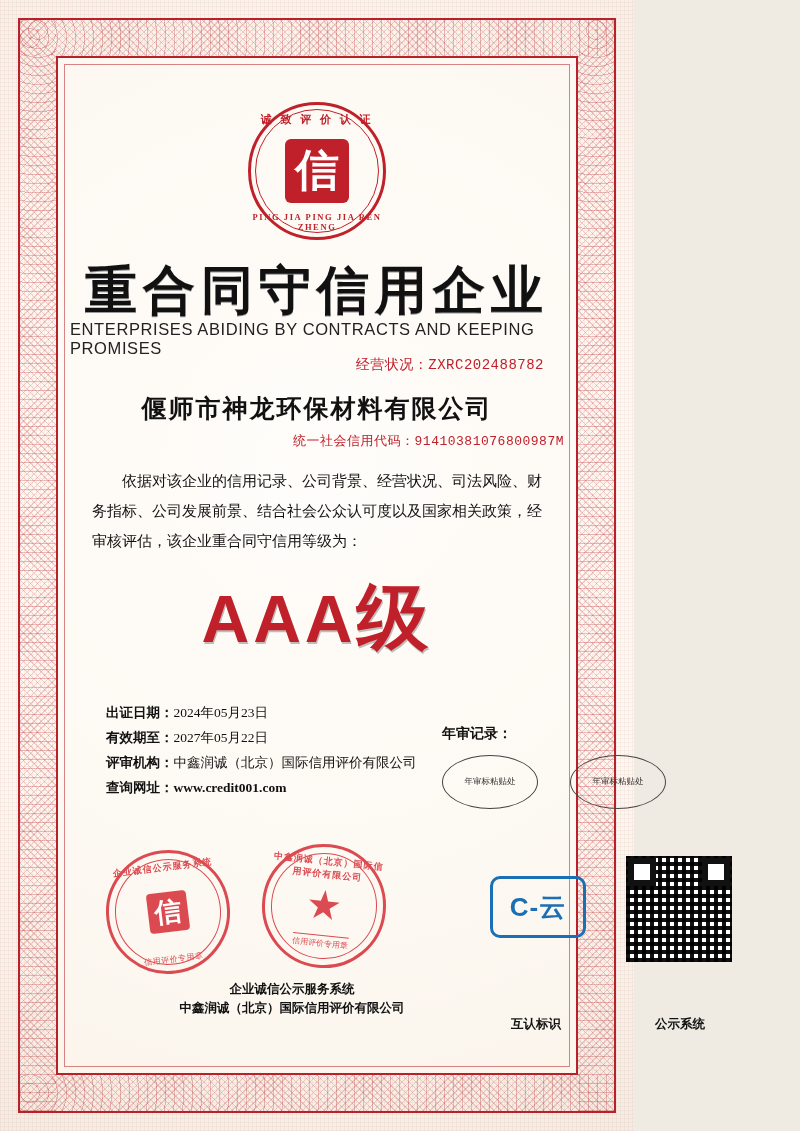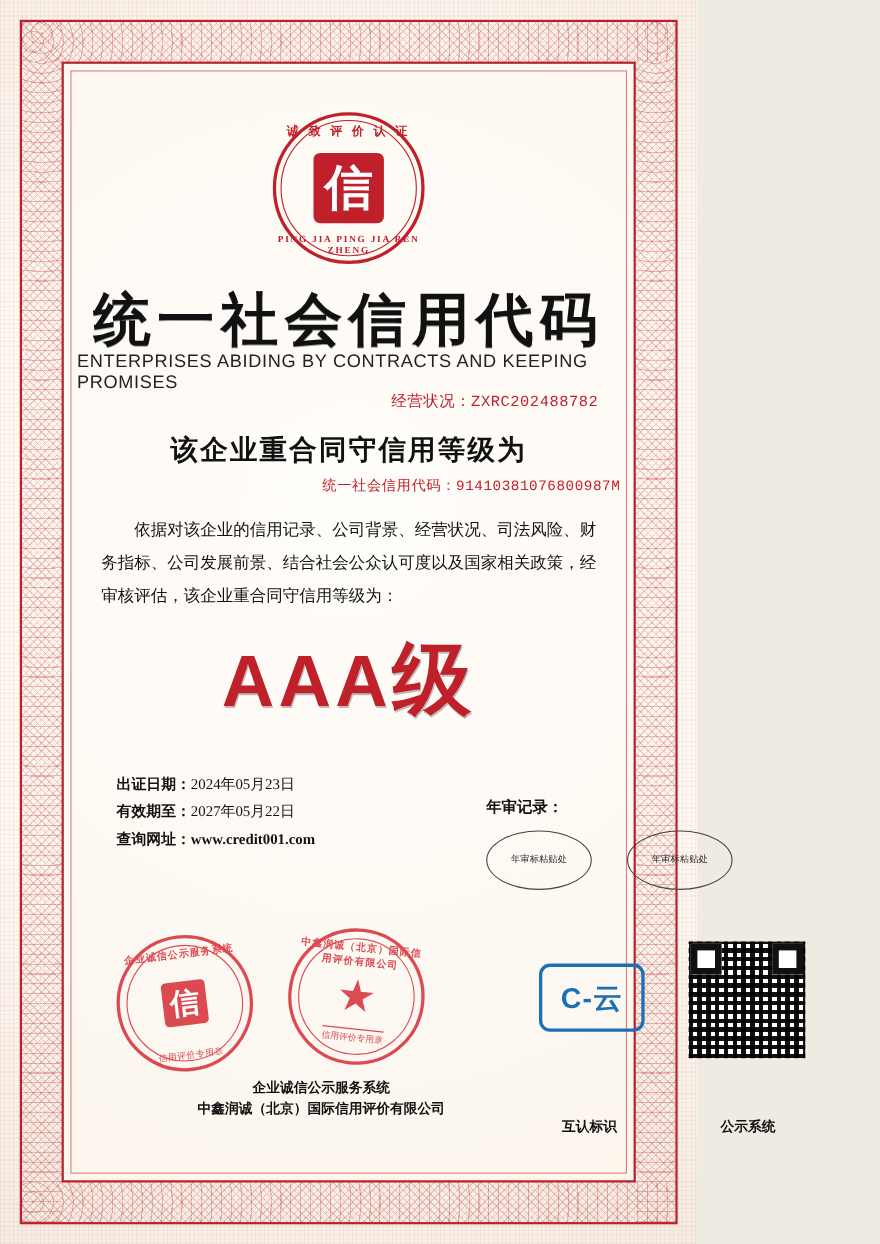--- a/index.html
+++ b/index.html
@@ -248,44 +248,47 @@
 
     <div class="emblem">
       <div class="ring"></div>
       <div class="ring2"></div>
       <div class="arc-top">诚 致 评 价 认 证</div>
       <div class="star">★</div>
       <div class="core">信</div>
       <div class="arc-bottom">PING JIA PING JIA REN ZHENG</div>
     </div>
 
-    <div class="title-cn">统一社会信用代码</div>
+    <div class="title-cn">重合同守信用企业</div>
     <div class="title-en">ENTERPRISES ABIDING BY CONTRACTS AND KEEPING PROMISES</div>
 
     <div class="credit-no">
       <span>经营状况：</span><span class="num">ZXRC202488782</span>
     </div>
 
-    <div class="company">该企业重合同守信用等级为</div>
+    <div class="company">偃师市神龙环保材料有限公司</div>
     <div class="uscc">
       <span>统一社会信用代码：</span><span class="num">91410381076800987M</span>
     </div>
 
     <div class="body-text">依据对该企业的信用记录、公司背景、经营状况、司法风险、财务指标、公司发展前景、结合社会公众认可度以及国家相关政策，经审核评估，该企业重合同守信用等级为：</div>
 
     <div class="grade">
       <span class="lvl">AAA</span><span>级</span>
     </div>
 
     <div class="info">
       <div class="row">
         <span class="lbl">出证日期：</span><span class="val">2024年05月23日</span>
       </div>
       <div class="row">
         <span class="lbl">有效期至：</span><span class="val">2027年05月22日</span>
+      </div>
+      <div class="row">
+        <span class="lbl">评审机构：</span><span>中鑫润诚（北京）国际信用评价有限公司</span>
       </div>
       <div class="row">
         <span class="lbl">查询网址：</span><span class="url">www.credit001.com</span>
       </div>
     </div>
 
     <div class="annual">年审记录：</div>
     <div class="annual-slots">
       <div class="slot">年审标粘贴处</div>
       <div class="slot">年审标粘贴处</div>

